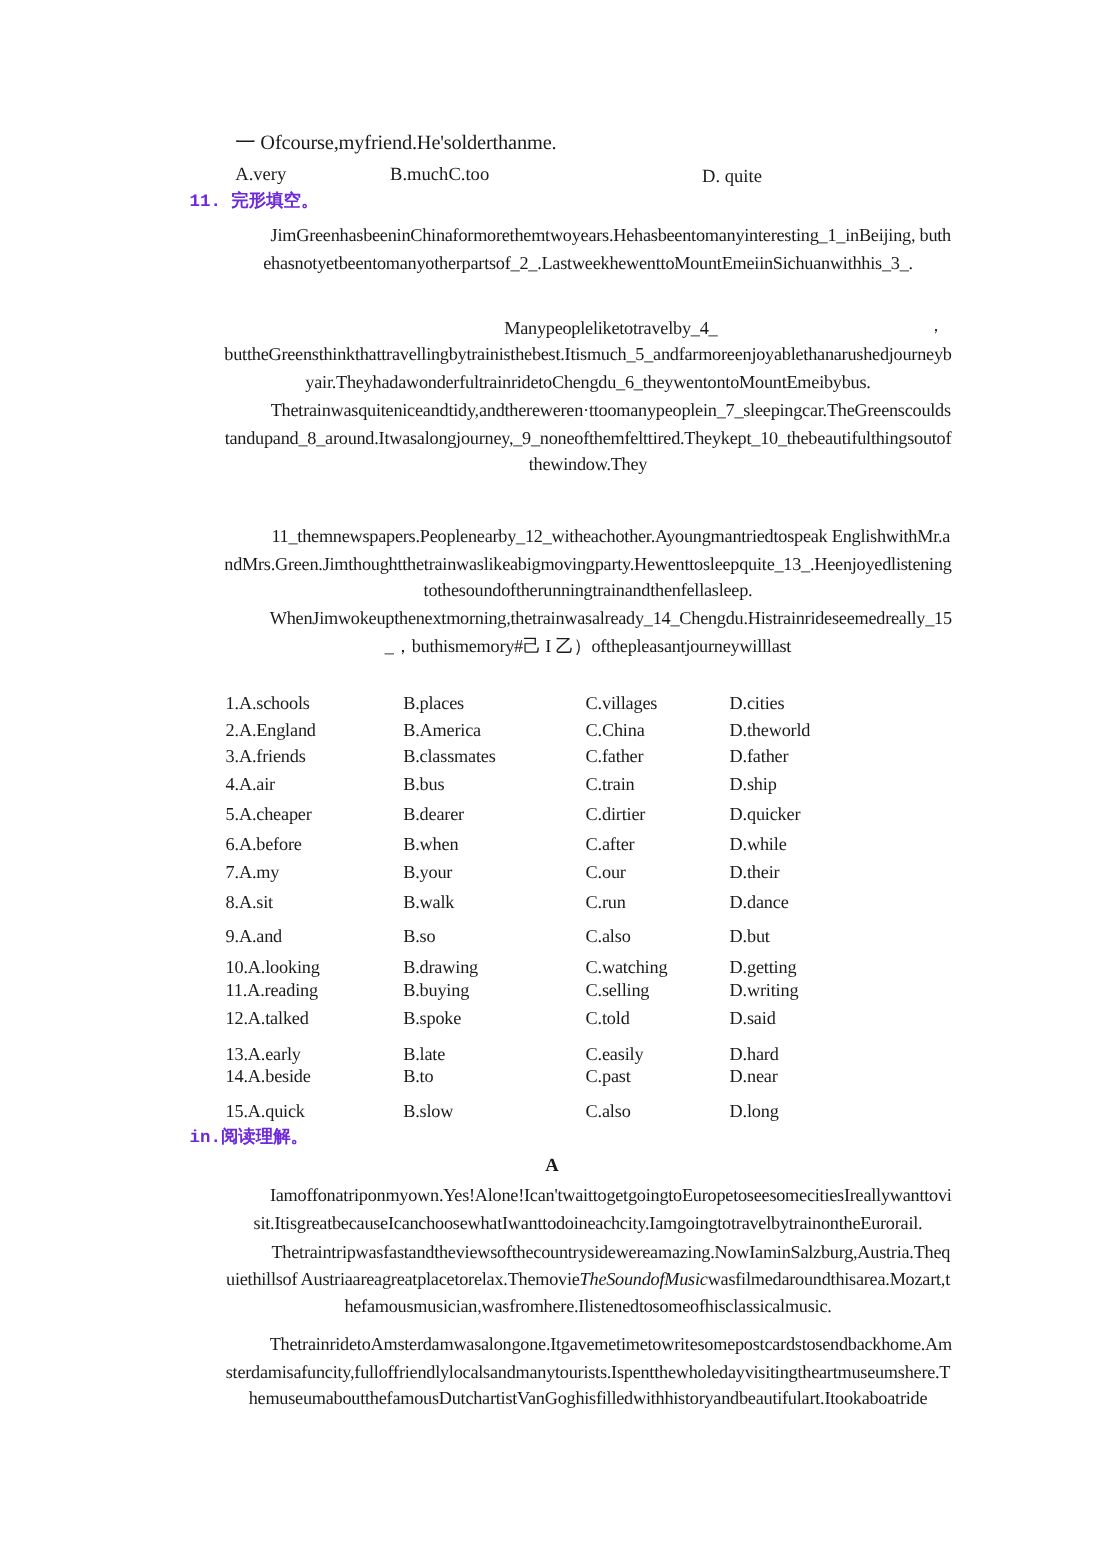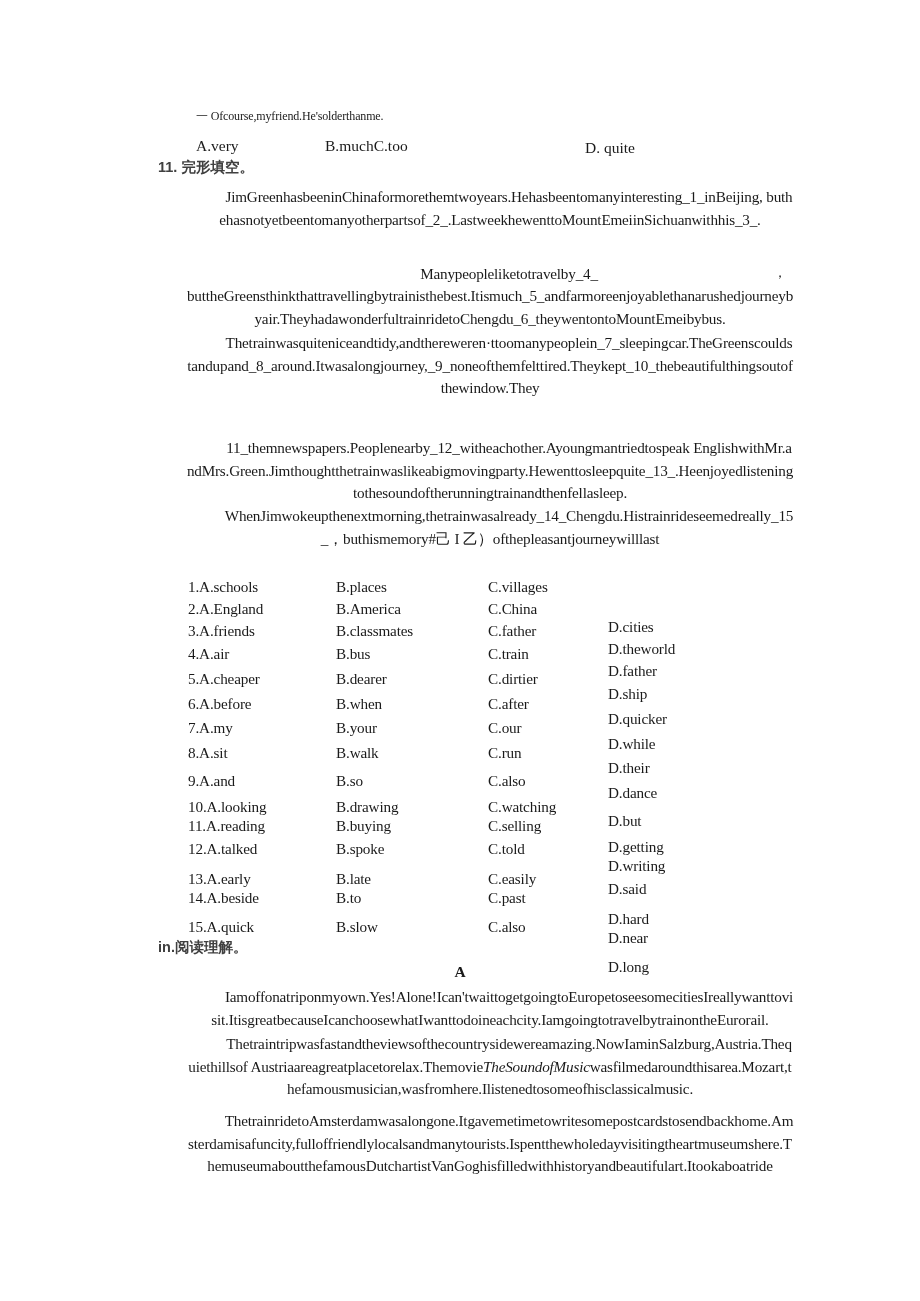--- a/index.html
+++ b/index.html
@@ -18,39 +18,39 @@
   }
   .page {
     position: absolute;
     left: 0; top: 0;
     width: 920px;
     height: 1301px;
   }
   
   .line {
     position: absolute;
-    font-size: 12px;
+    font-size: 17px;
     line-height: 1.0;
     white-space: pre;
     letter-spacing: -0.15px;
   }
   .para {
     position: absolute;
     font-size: 15.2px;
     line-height: 22.5px;
     text-align: center;
     letter-spacing: -0.2px;
     word-break: break-all;
   }
   .indent { text-indent: 38px; }
   .sec-head {
     position: absolute;
-    color: #404040;
+    color: #6d28d9;
     font-size: 14.5px;
-    font-family: Liberation Sans, sans-serif;
+    font-family: Liberation Mono, monospace;
     font-weight: bold;
     white-space: pre;
     letter-spacing: 0px;
   }
   .center-head {
     position: absolute;
     width: 920px;
     left: 0;
     text-align: center;
     font-size: 15.5px;
@@ -67,21 +67,21 @@
     letter-spacing: -0.15px;
   }
   .opt {
     position: absolute;
     white-space: pre;
     top: 0;
   }
   .opt-a { left: 0px; }
   .opt-b { left: 148px; }
   .opt-c { left: 300px; }
-  .opt-d { left: 420px; margin-top: 40px; }
+  .opt-d { left: 420px; }
 
   .top-opt {
     position: absolute;
     white-space: pre;
     font-size: 15.5px;
   }
   em.title-italic { font-style: italic; }
 </style>
 </head>
 <body>

